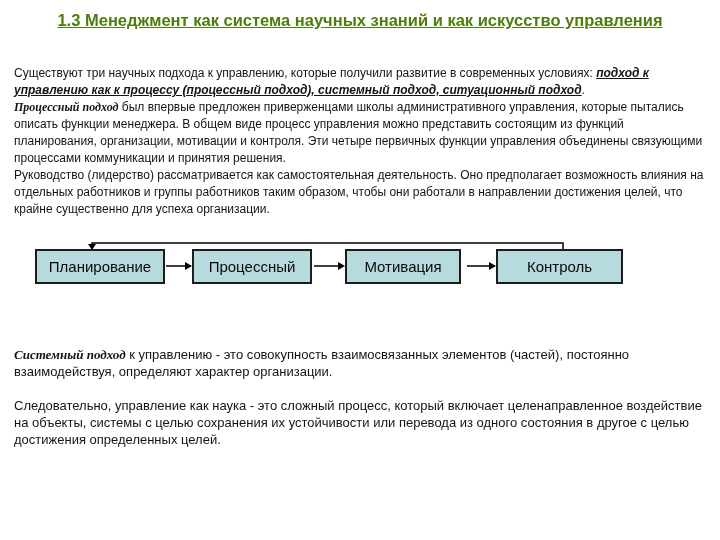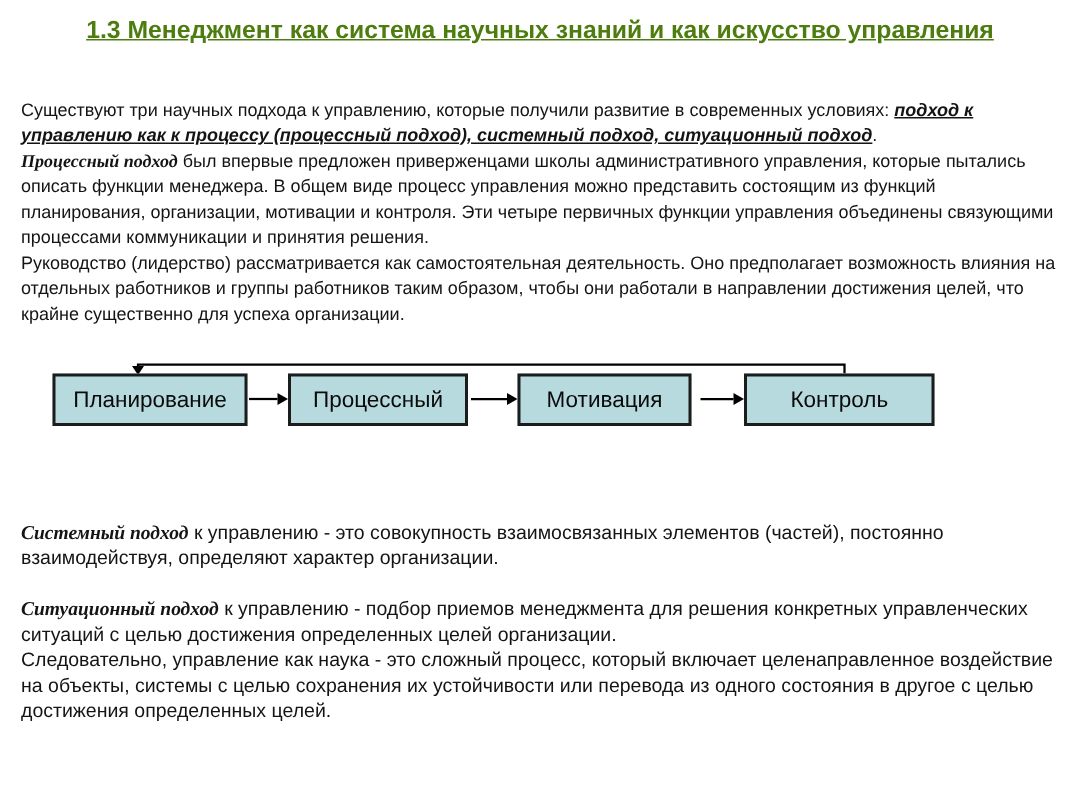--- a/index.html
+++ b/index.html
@@ -95,17 +95,16 @@
       </g>
     </svg>
     <div class="fbox fbox-1">Планирование</div>
     <div class="fbox fbox-2">Процессный</div>
     <div class="fbox fbox-3">Мотивация</div>
     <div class="fbox fbox-4">Контроль</div>
   </div>
 
   <div class="text-bottom">
     <p class="para gap-after"><span class="lead">Системный подход</span><span> к управлению - это совокупность взаимосвязанных элементов (частей), постоянно взаимодействуя, определяют характер организации.</span></p>
-    <p class="para"><span class="lead">Ситуационный подход</span><span> к управлению - подбор приемов менеджмента для решения конкретных управленческих ситуаций с целью достижения определенных целей организации.</span></p>
     <p class="para"><span>Следовательно, управление как наука - это сложный процесс, который включает целенаправленное воздействие на объекты, системы с целью сохранения их устойчивости или перевода из одного состояния в другое с целью достижения определенных целей.</span></p>
   </div>
 
 </div>
 
 </body></html>

